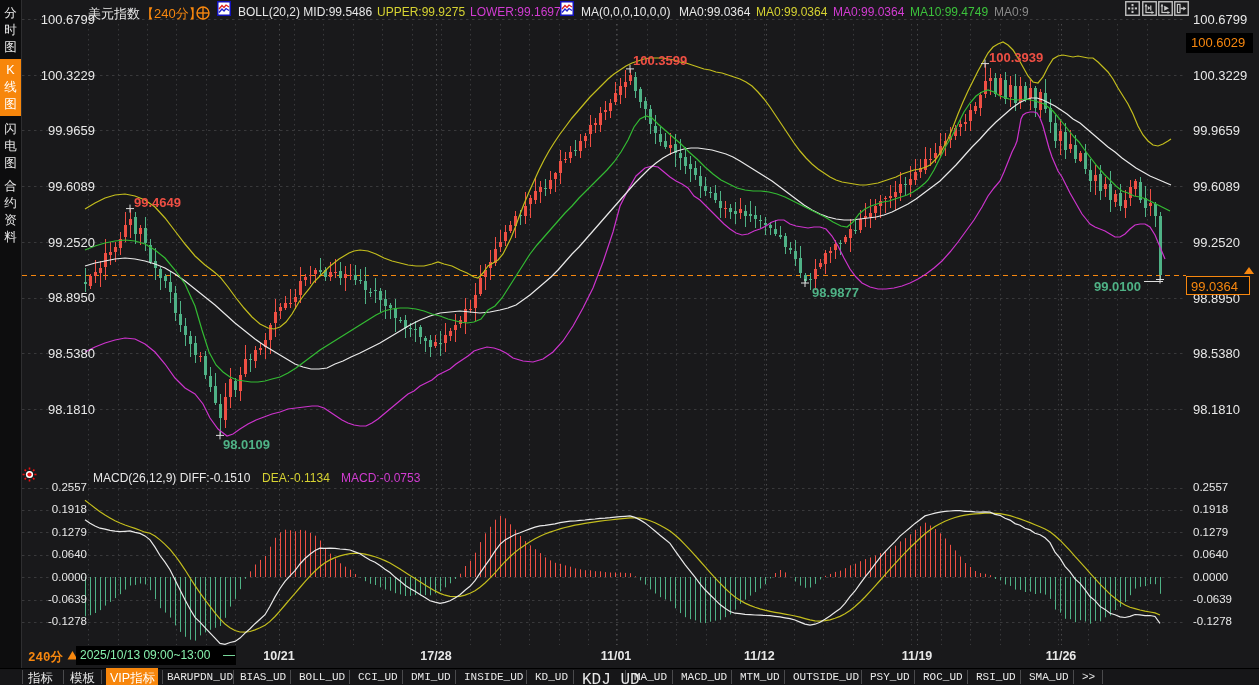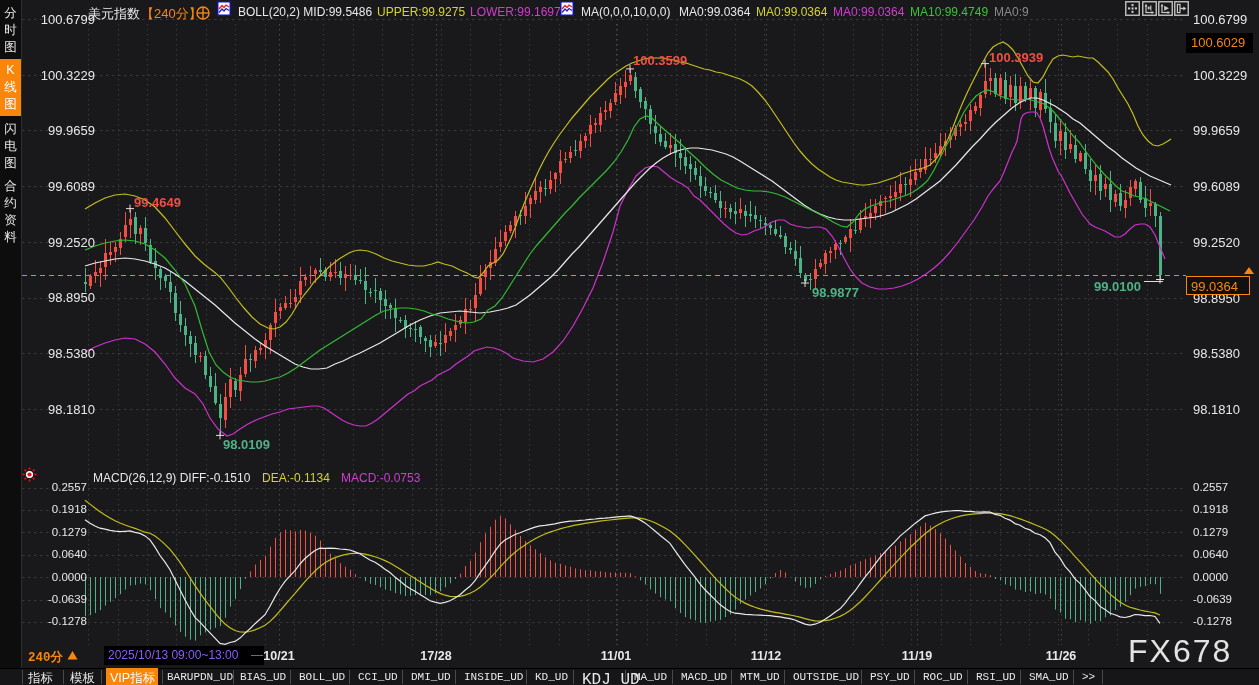--- a/index.html
+++ b/index.html
@@ -875,28 +875,27 @@
       <circle cx="7.5" cy="7.5" r="3.6" fill="#ffffff"></circle>
       <circle cx="7.5" cy="7.5" r="2.1" fill="#ee1111"></circle>
     </svg>
     <div style="position:absolute;left:93px;top:471px;color:#e8e8e8;font-size:12px;font-family:'Liberation Sans',sans-serif;font-weight:normal;letter-spacing:0;white-space:nowrap">MACD(26,12,9) DIFF:-0.1510</div>
     <div style="position:absolute;left:262px;top:471px;color:#d6d232;font-size:12px;font-family:'Liberation Sans',sans-serif;font-weight:normal;letter-spacing:0;white-space:nowrap">DEA:-0.1134</div>
     <div style="position:absolute;left:341px;top:471px;color:#d23cd2;font-size:12px;font-family:'Liberation Sans',sans-serif;font-weight:normal;letter-spacing:0;white-space:nowrap">MACD:-0.0753</div>
     <div style="position:absolute;left:28px;top:649px;color:#f7870f;font-size:12.5px;font-family:Liberation Mono, monospace;font-weight:bold;letter-spacing:0;white-space:nowrap">240分</div>
     <svg style="position:absolute;left:67px;top:651px" width="11" height="9">
       <polygon points="5.5,0 10.5,8.5 0.5,8.5" fill="#f7870f"></polygon>
     </svg>
-    <div style="position:absolute;left:104px;top:646px;width:160px;height:19px;background:#000;color:#8b5cf6;font-size:12px;line-height:19px;padding-left:4px;font-family:'Liberation Sans',sans-serif;white-space:nowrap">2025/10/13 09:00~13:00 <span style="position:absolute;left:147px">—</span></div>
+    <div style="position:absolute;left:76px;top:646px;width:160px;height:19px;background:#000;color:#86efac;font-size:12px;line-height:19px;padding-left:4px;font-family:'Liberation Sans',sans-serif;white-space:nowrap">2025/10/13 09:00~13:00 <span style="position:absolute;left:147px">—</span></div>
     <div style="position:absolute;left:257px;top:649px;width:44px;text-align:center;color:#e8e8e8;font-size:12.5px;font-weight:bold;font-family:'Liberation Sans',sans-serif">10/21</div>
     <div style="position:absolute;left:414px;top:649px;width:44px;text-align:center;color:#e8e8e8;font-size:12.5px;font-weight:bold;font-family:'Liberation Sans',sans-serif">17/28</div>
     <div style="position:absolute;left:594px;top:649px;width:44px;text-align:center;color:#e8e8e8;font-size:12.5px;font-weight:bold;font-family:'Liberation Sans',sans-serif">11/01</div>
-    <div style="position:absolute;left:744px;top:649px;width:44px;text-align:center;color:#e8e8e8;font-size:12.5px;font-weight:bold;font-family:'Liberation Sans',sans-serif">11/12</div>
+    <div style="position:absolute;left:744px;top:649px;width:44px;color:#e8e8e8;font-size:12.5px;font-weight:bold;font-family:'Liberation Sans',sans-serif">11/12</div>
     <div style="position:absolute;left:895px;top:649px;width:44px;text-align:center;color:#e8e8e8;font-size:12.5px;font-weight:bold;font-family:'Liberation Sans',sans-serif">11/19</div>
     <div style="position:absolute;left:1039px;top:649px;width:44px;text-align:center;color:#e8e8e8;font-size:12.5px;font-weight:bold;font-family:'Liberation Sans',sans-serif">11/26</div>
-    <div style="position:absolute;left:1128px;top:633px;color:#e2e2e2;font-size:32px;letter-spacing:2px;font-family:'Liberation Sans',sans-serif">FX678</div>
     <div style="position:absolute;left:0;top:668px;width:1259px;height:17px;background:#161618;border-top:1px solid #000"></div>
     <div style="position:absolute;left:22px;top:670px;width:1px;height:14px;background:#4a4a4c"></div>
     <div style="position:absolute;left:63px;top:670px;width:1px;height:14px;background:#4a4a4c"></div>
     <div style="position:absolute;left:101px;top:670px;width:1px;height:14px;background:#4a4a4c"></div>
     <div style="position:absolute;left:162px;top:670px;width:1px;height:14px;background:#4a4a4c"></div>
     <div style="position:absolute;left:233px;top:670px;width:1px;height:14px;background:#4a4a4c"></div>
     <div style="position:absolute;left:290px;top:670px;width:1px;height:14px;background:#4a4a4c"></div>
     <div style="position:absolute;left:349px;top:670px;width:1px;height:14px;background:#4a4a4c"></div>
     <div style="position:absolute;left:402px;top:670px;width:1px;height:14px;background:#4a4a4c"></div>
     <div style="position:absolute;left:455px;top:670px;width:1px;height:14px;background:#4a4a4c"></div>

